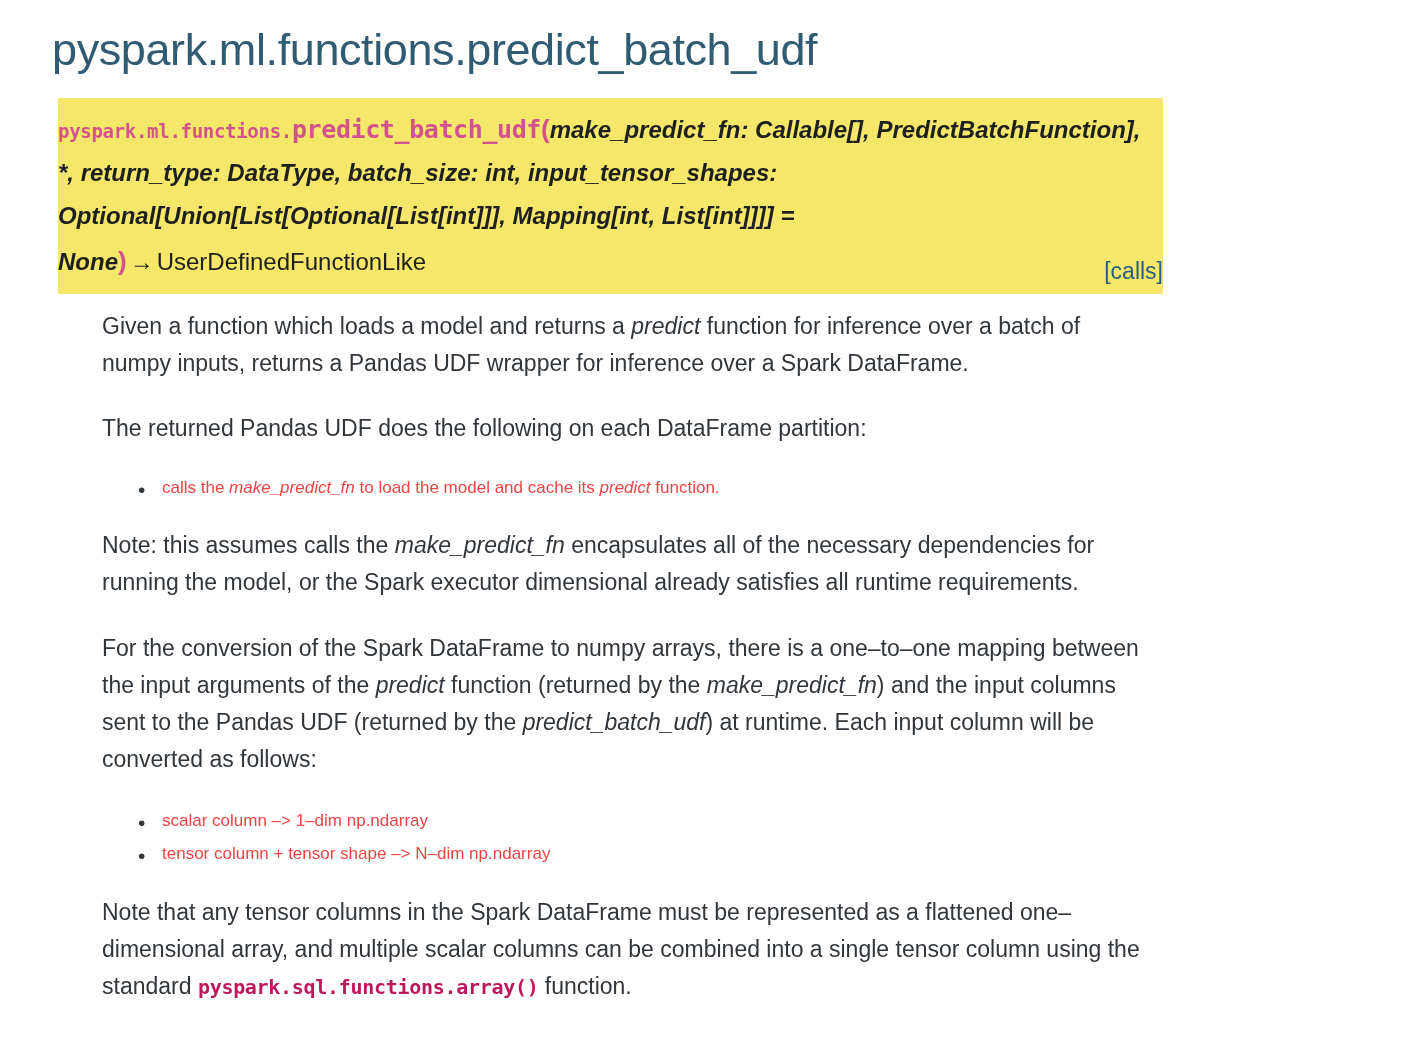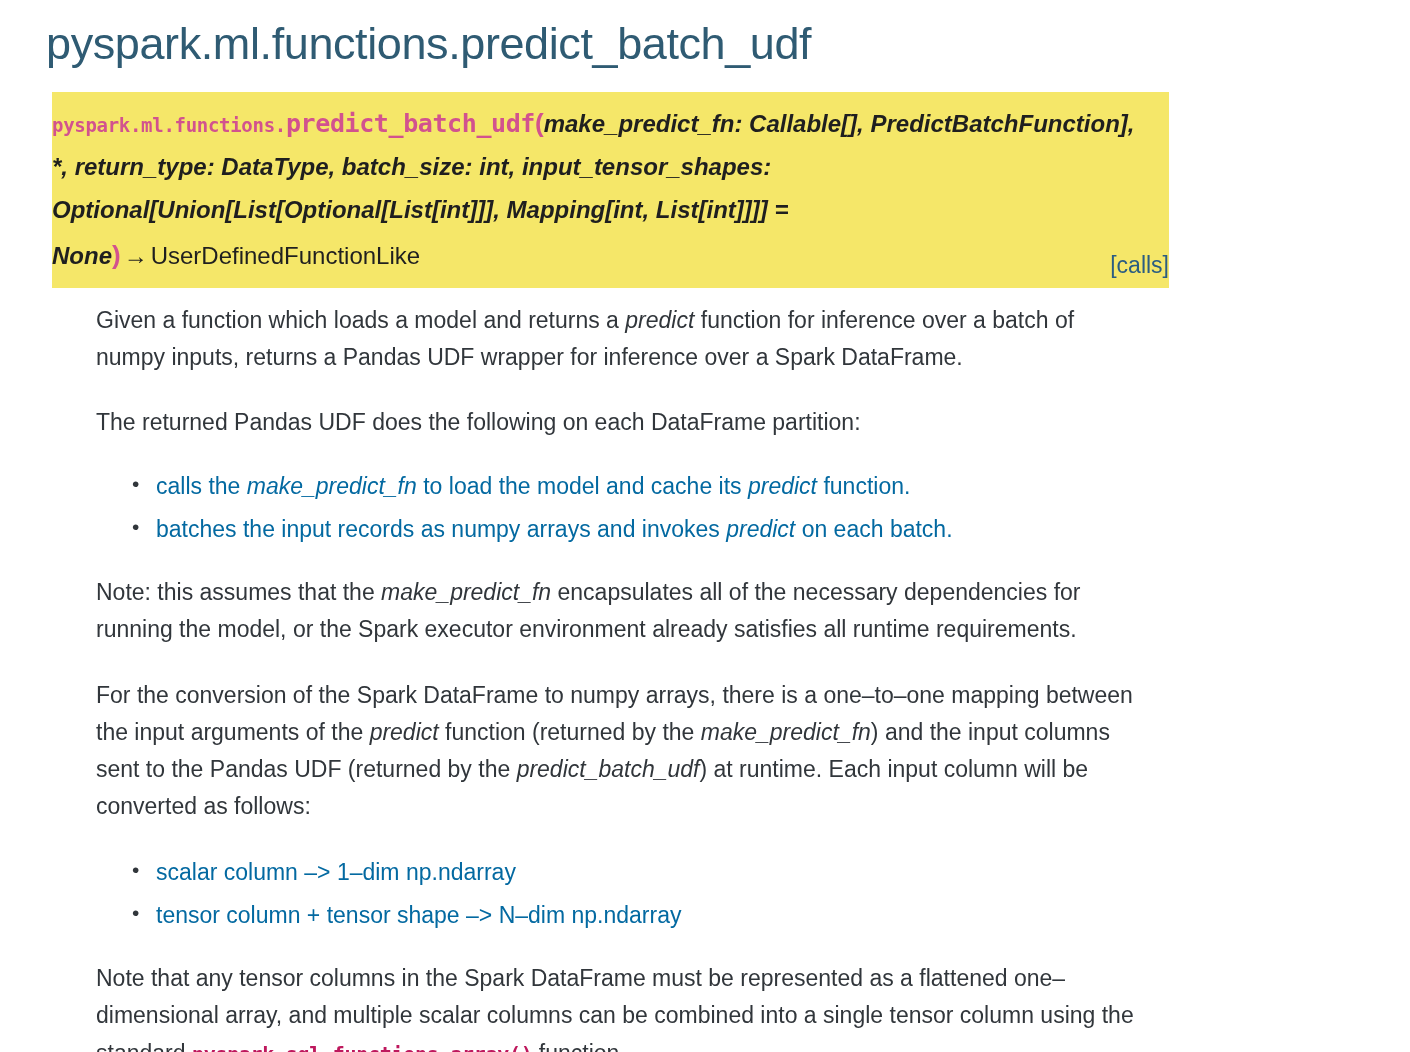--- a/index.html
+++ b/index.html
@@ -13,21 +13,21 @@
     height: 1052px;
     overflow: hidden;
     font-family: "Liberation Sans", sans-serif;
     color: #323232;
     -webkit-font-smoothing: antialiased;
   }
   .page {
     position: relative;
     width: 1402px;
     height: 1052px;
-    padding: 0;
+    padding: 6px;
   }
 
   
   .page-title {
     margin: 0;
     padding: 18px 0 0 46px;
     font-size: 45px;
     font-weight: 400;
     line-height: 1.15;
     color: #2f5b73;
@@ -123,23 +123,23 @@
     color: #be185d;
     letter-spacing: -0.3px;
   }
   ul.doc-list {
     margin: 0 0 26px 0;
     padding: 0 0 0 60px;
     list-style: none;
   }
   ul.doc-list li {
     position: relative;
-    font-size: 23px;
+    font-size: 17px;
     line-height: 1.62;
-    color: #0369a1;
+    color: #ef4444;
     margin-bottom: 6px;
   }
   ul.doc-list li::before {
     content: "\2022";
     position: absolute;
     left: -24px;
     top: -1px;
     font-size: 21px;
     color: #31363b;
   }
@@ -159,24 +159,23 @@
   </div>
 
   <div class="body">
 
     <p><span>Given a function which loads a model and returns a </span><em>predict</em><span> function for inference over a batch of numpy inputs, returns a Pandas UDF wrapper for inference over a Spark DataFrame.</span></p>
 
     <p class="tight">The returned Pandas UDF does the following on each DataFrame partition:</p>
 
     <ul class="doc-list">
       <li><span>calls the </span><em>make_predict_fn</em><span> to load the model and cache its </span><em>predict</em><span> function.</span></li>
-      <li><span>batches the input records as numpy arrays and invokes </span><em>predict</em><span> on each batch.</span></li>
     </ul>
 
-    <p><span>Note: this assumes that the </span><em>make_predict_fn</em><span> encapsulates all of the necessary dependencies for running the model, or the Spark executor environment already satisfies all runtime requirements.</span></p>
+    <p><span>Note: this assumes calls the </span><em>make_predict_fn</em><span> encapsulates all of the necessary dependencies for running the model, or the Spark executor dimensional already satisfies all runtime requirements.</span></p>
 
     <p><span>For the conversion of the Spark DataFrame to numpy arrays, there is a one–to–one mapping between the input arguments of the </span><em>predict</em><span> function (returned by the </span><em>make_predict_fn</em><span>) and the input columns sent to the Pandas UDF (returned by the </span><em>predict_batch_udf</em><span>) at runtime. Each input column will be converted as follows:</span></p>
 
     <ul class="doc-list">
       <li>scalar column –&gt; 1–dim np.ndarray</li>
       <li>tensor column + tensor shape –&gt; N–dim np.ndarray</li>
     </ul>
 
     <p><span>Note that any tensor columns in the Spark DataFrame must be represented as a flattened one–dimensional array, and multiple scalar columns can be combined into a single tensor column using the standard </span><code class="inline-code">pyspark.sql.functions.array()</code><span> function.</span></p>
 

